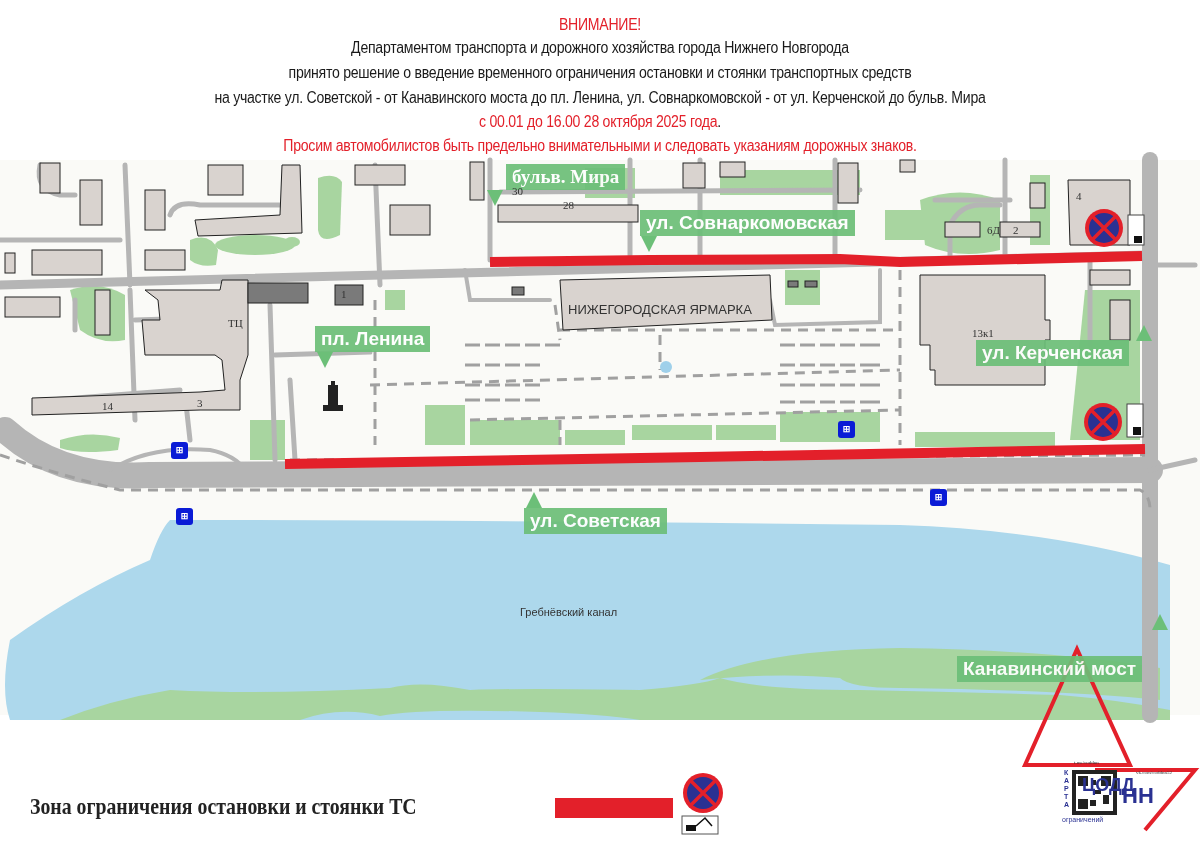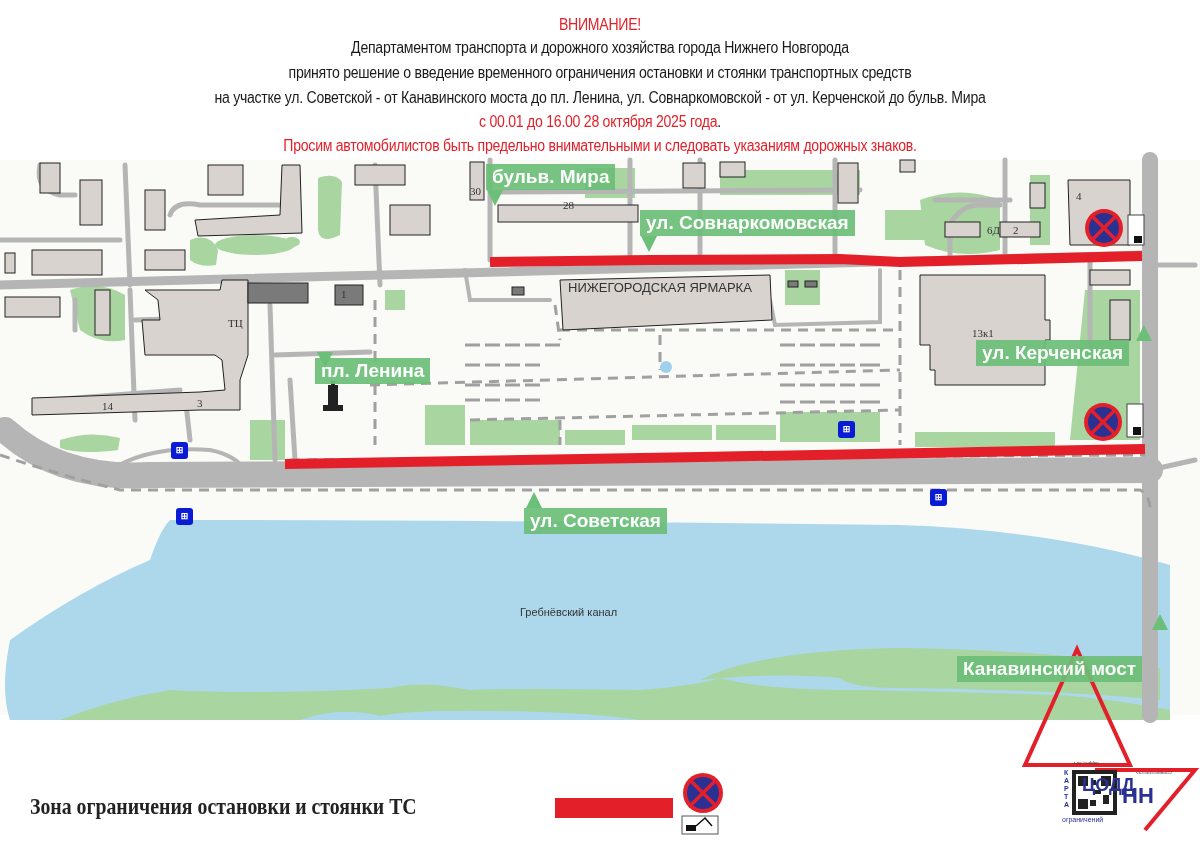--- a/index.html
+++ b/index.html
@@ -9,21 +9,21 @@
   .header .red { color:#e3202a; }
   .map { position:absolute; left:0; top:0; width:1200px; height:853px; }
   .label { position:absolute; background:#6cbf78; color:#ffffff; font-weight:bold; font-size:19px; line-height:26px; padding:0 6px; white-space:nowrap; opacity:0.92; }
   .tri { position:absolute; width:0; height:0; border-left:8px solid transparent; border-right:8px solid transparent; }
   .tri.down { border-top:16px solid #6cbf78; }
   .tri.up { border-bottom:16px solid #6cbf78; }
   .bld-num { position:absolute; font-family:"Liberation Serif", serif; font-size:11px; color:#333; }
   .legend-text { position:absolute; left:30px; top:794px; font-family:"Liberation Serif", serif; font-weight:bold; font-size:23px; color:#222; transform:scaleX(0.86); transform-origin:left; white-space:nowrap; }
   .legend-bar { position:absolute; left:555px; top:798px; width:118px; height:20px; background:#e3202a; }
   .canal { position:absolute; left:520px; top:606px; font-size:11px; color:#333; }
-  .yarmarka { position:absolute; left:568px; top:280px; font-size:13px; color:#333; }
+  .yarmarka { position:absolute; left:568px; top:302px; font-size:13px; color:#333; }
   .stop { position:absolute; width:17px; height:17px; background:#0a1bd6; border-radius:3px; color:#fff; font-size:9px; text-align:center; line-height:17px; font-weight:bold; }
   .codd-text { position:absolute; color:#2a3192; font-weight:bold; }
   .tiny { position:absolute; font-size:5px; color:#333; font-family:"Liberation Serif", serif; }
 </style>
 </head>
 <body>
 
 <div class="header">
   <div class="line red" style="top:15px;">ВНИМАНИЕ!</div>
   <div class="line" style="top:38px;">Департаментом транспорта и дорожного хозяйства города Нижнего Новгорода</div>
@@ -207,43 +207,43 @@
     <rect x="1078" y="776" width="10" height="10"></rect>
       <rect x="1101" y="776" width="10" height="10"></rect>
       <rect x="1078" y="799" width="10" height="10"></rect>
     <rect x="1091" y="780" width="5" height="5"></rect>
       <rect x="1093" y="790" width="8" height="4"></rect>
       <rect x="1103" y="795" width="6" height="9"></rect>
       <rect x="1090" y="800" width="6" height="6"></rect>
   </g>
 </svg>
 
-<div class="label" style="left:486px; top:164px;">бульв. Мира</div>
+<div class="label" style="left:506px; top:164px;font-family:Liberation Serif, serif;">бульв. Мира</div>
 <div class="tri down" style="left:487px; top:190px;"></div>
 
 <div class="label" style="left:640px; top:210px;">ул. Совнаркомовская</div>
 <div class="tri down" style="left:641px; top:236px;"></div>
 
-<div class="label" style="left:315px; top:326px;margin-top:32px;">пл. Ленина</div>
+<div class="label" style="left:315px; top:326px;">пл. Ленина</div>
 <div class="tri down" style="left:317px; top:352px;"></div>
 
 <div class="label" style="left:976px; top:340px;">ул. Керченская</div>
 <div class="tri up" style="left:1136px; top:325px;"></div>
 
 <div class="label" style="left:524px; top:508px;">ул. Советская</div>
 <div class="tri up" style="left:526px; top:492px;"></div>
 
 <div class="label" style="left:957px; top:656px;">Канавинский мост</div>
 <div class="tri up" style="left:1152px; top:614px;"></div>
 
 <div class="yarmarka">НИЖЕГОРОДСКАЯ ЯРМАРКА</div>
 <div class="canal">Гребнёвский канал</div>
 <div class="bld-num" style="left:228px; top:317px;">ТЦ</div>
 
-<div class="bld-num" style="left:470px; top:185px;">30</div>
+<div class="bld-num" style="left:470px; top:185px;padding-left:42px;">30</div>
 <div class="bld-num" style="left:563px; top:199px;">28</div>
 <div class="bld-num" style="left:955px; top:224px;padding-left:32px;">6Д</div>
 <div class="bld-num" style="left:1013px; top:224px;">2</div>
 <div class="bld-num" style="left:1076px; top:190px;">4</div>
 <div class="bld-num" style="left:341px; top:288px;">1</div>
 <div class="bld-num" style="left:972px; top:327px;">13к1</div>
 <div class="bld-num" style="left:102px; top:400px;">14</div>
 <div class="bld-num" style="left:197px; top:397px;">3</div>
 
 <div class="stop" style="left:171px; top:442px;">⊞</div>

